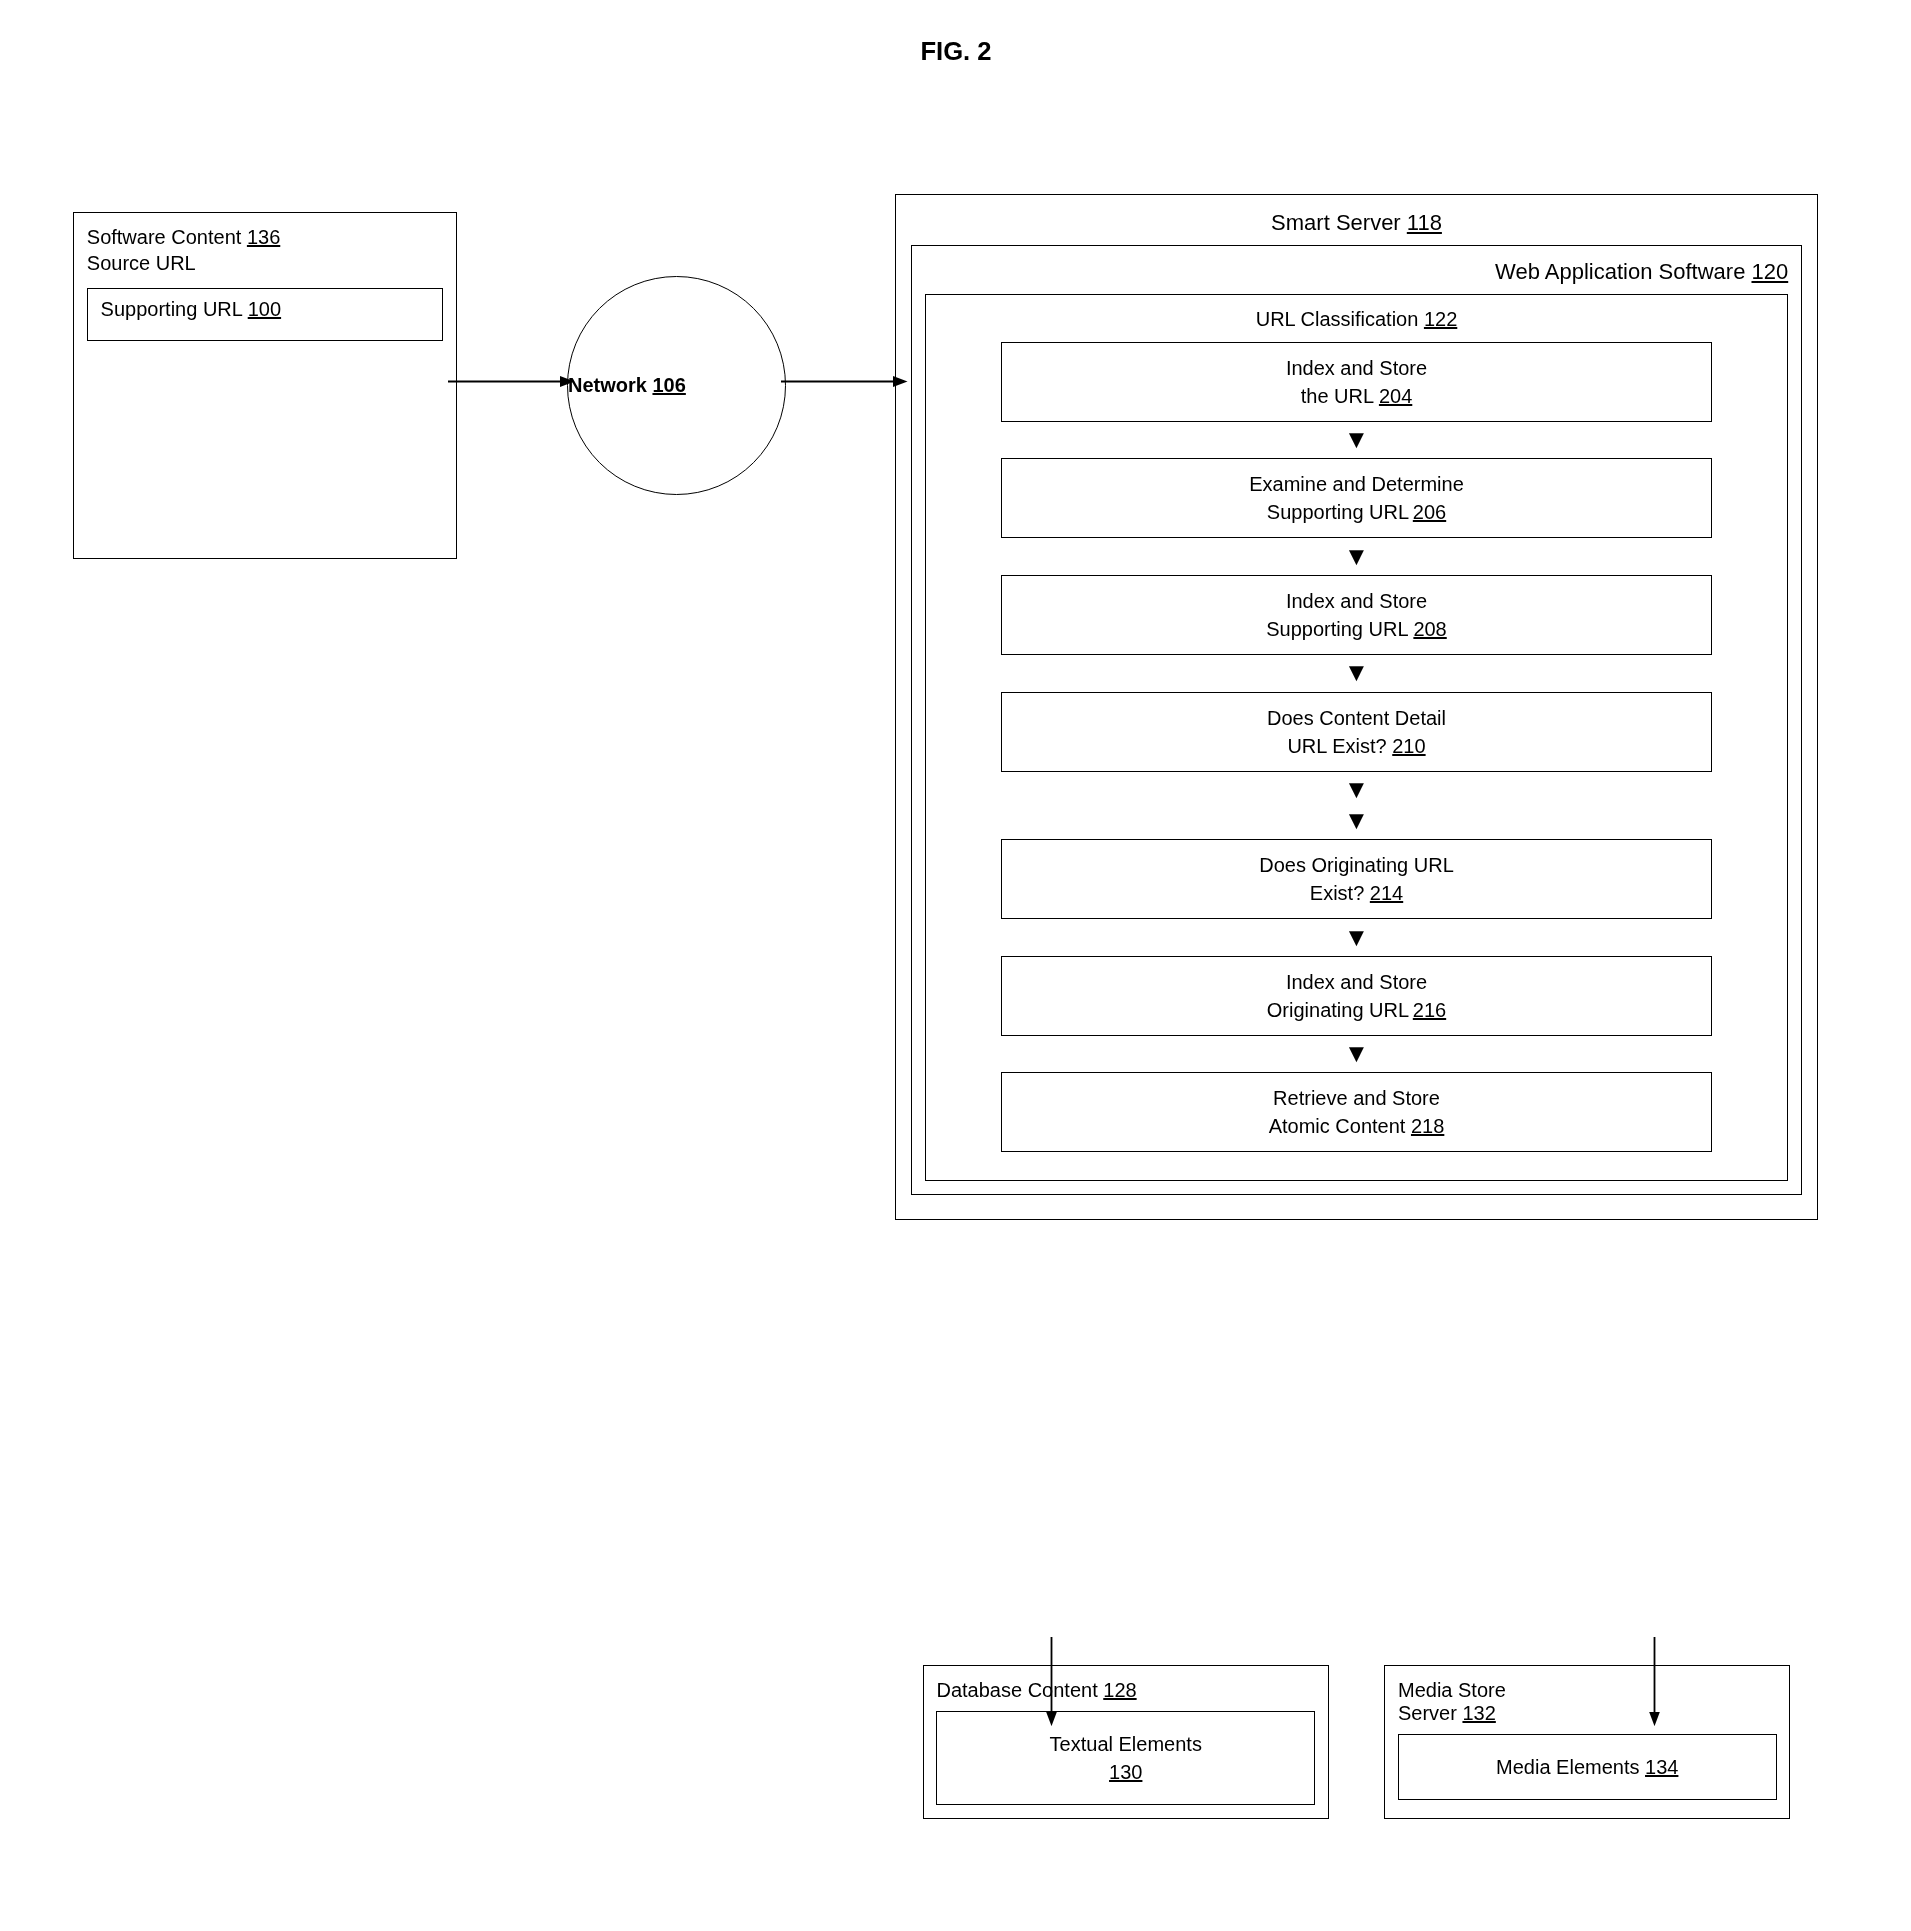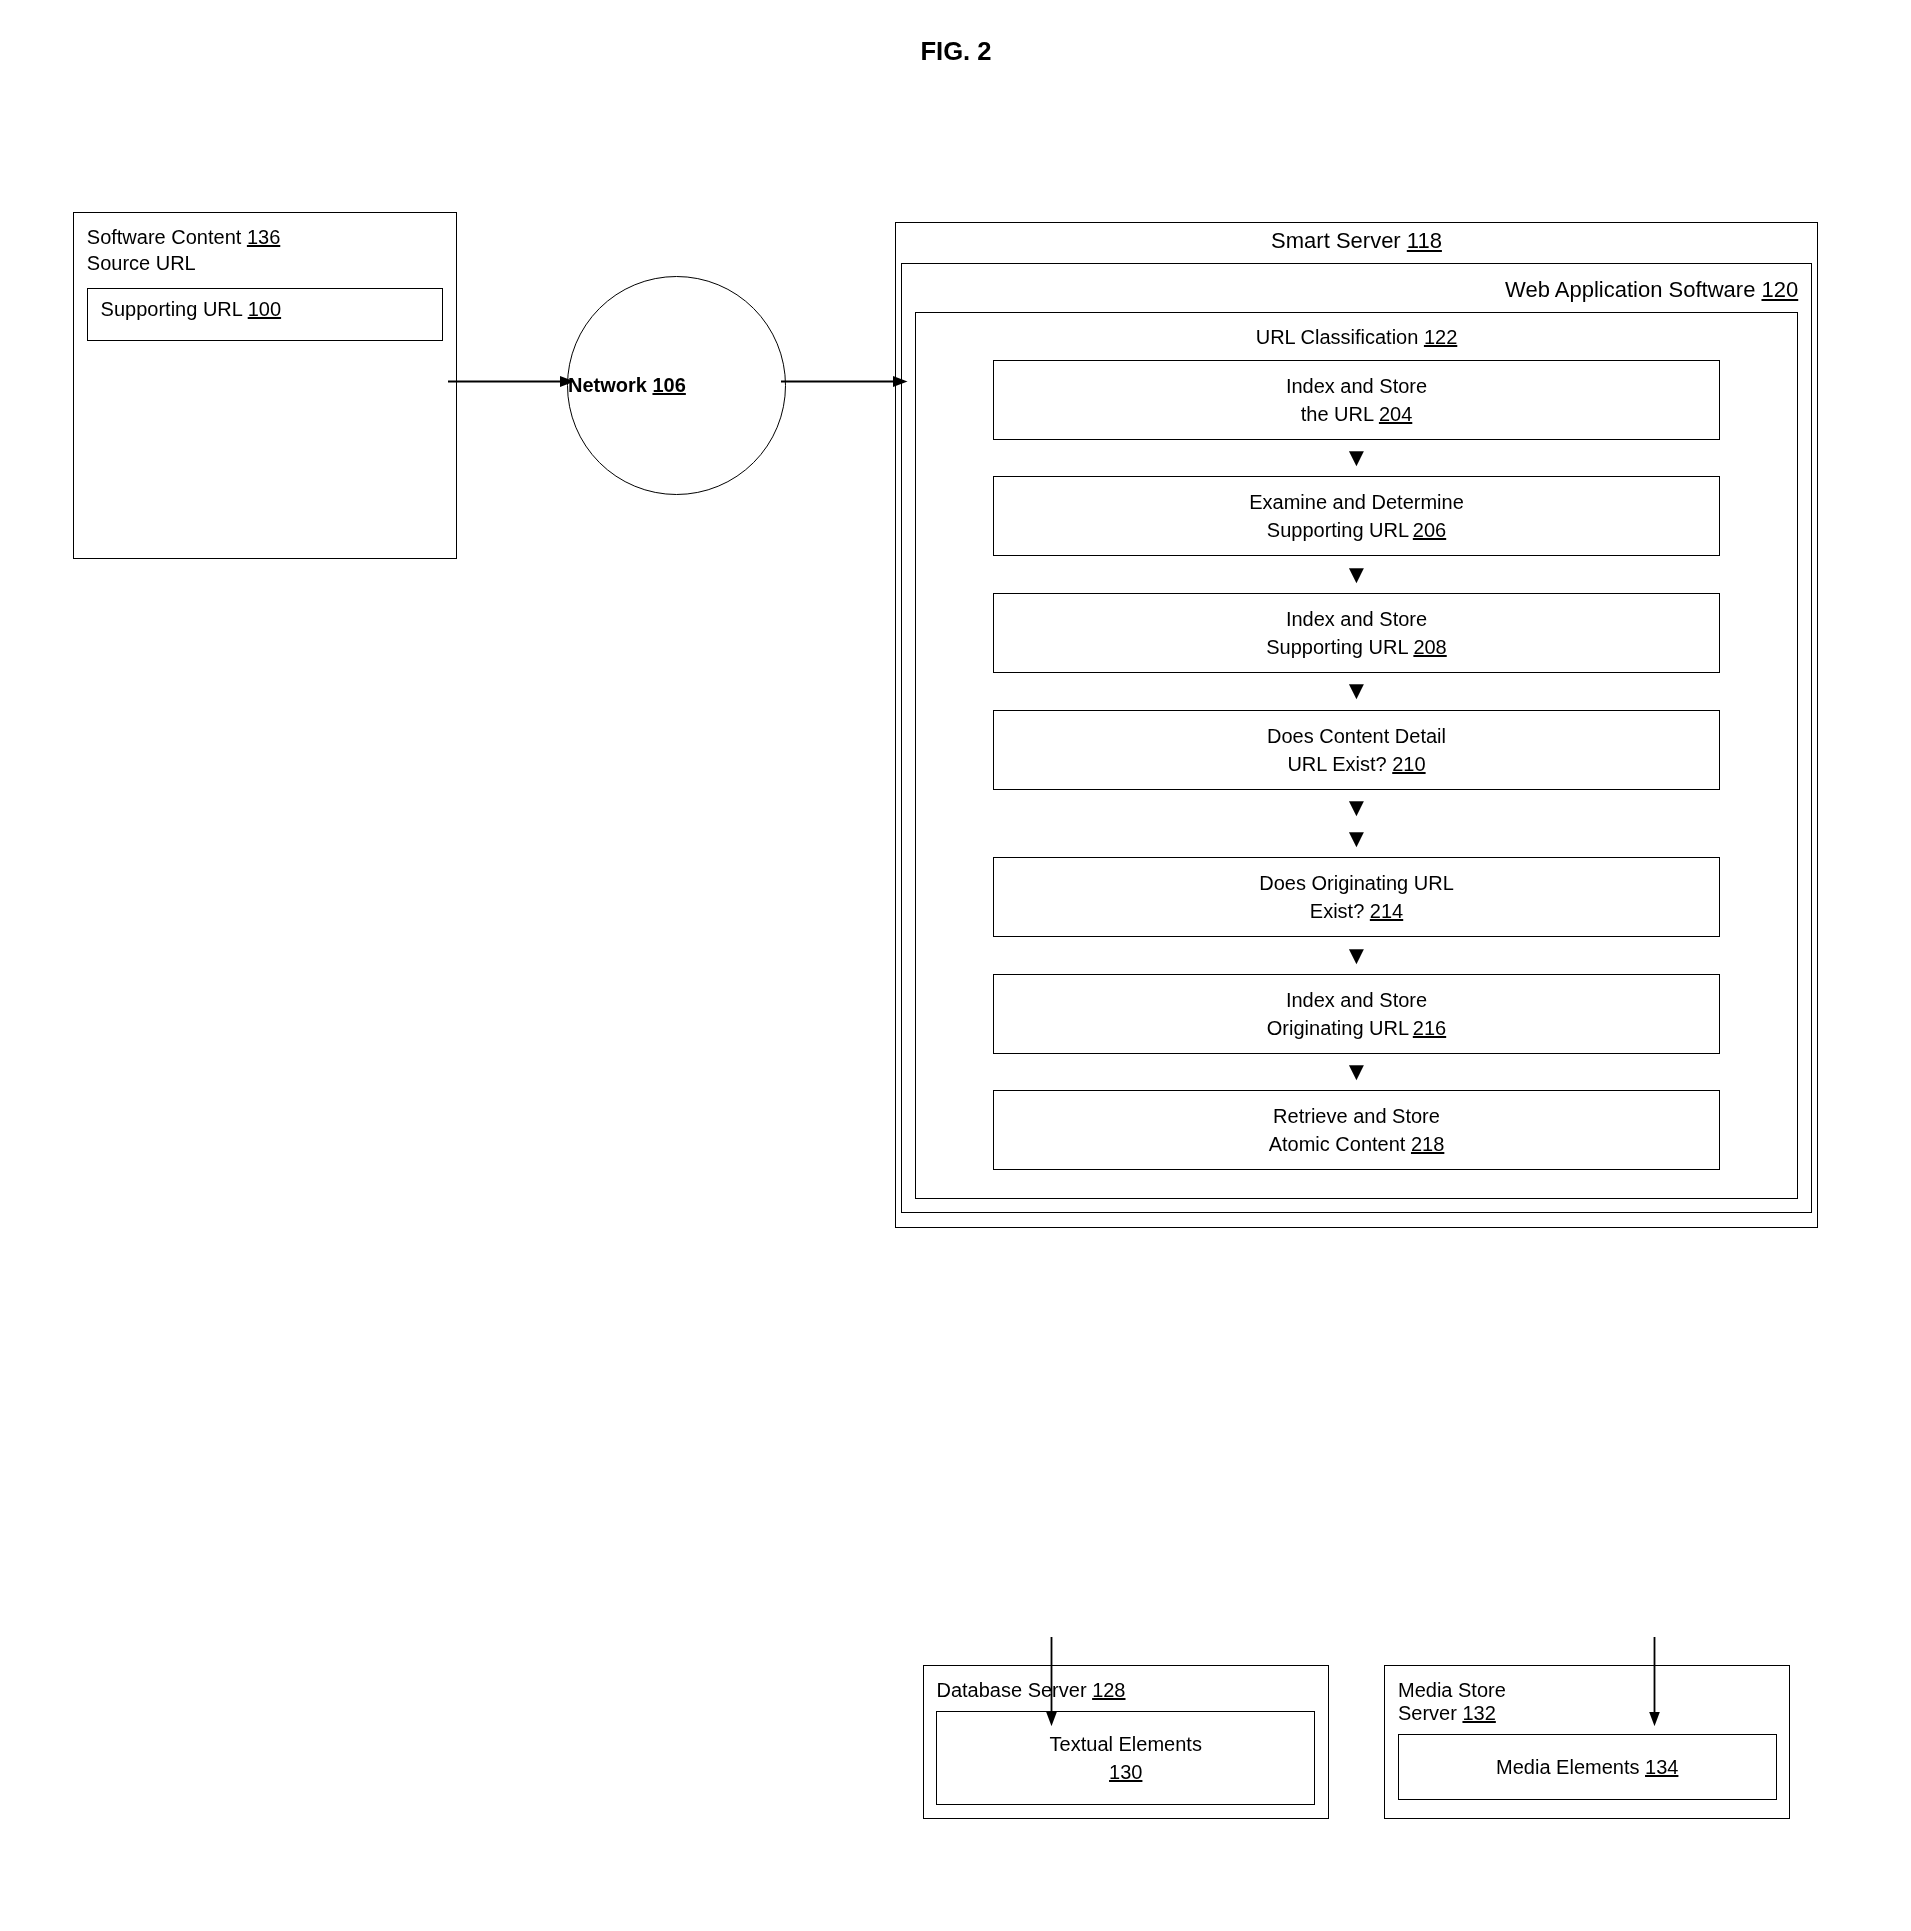--- a/index.html
+++ b/index.html
@@ -79,22 +79,21 @@
       background: #fff;
     }
 
     
     .smart-server-box {
       position: absolute;
       left: 895px;
       top: 101px;
       width: 923px;
       border: 1.8px solid #000;
-      padding: 5px;
-      margin-top: 28px;
+      padding: 15px;
     }
     .smart-server-title {
       text-align: center;
       font-size: 22px;
       margin-bottom: 9.1px;
     }
 
     
     .web-app-box {
       border: 1.8px solid #000;
@@ -287,21 +286,21 @@
       <marker id="arr4" markerWidth="8" markerHeight="8" refX="4" refY="3" orient="auto">
         <path d="M0,0 L0,6 L8,3 z" fill="#000"></path>
       </marker>
     </defs>
     <line x1="20" y1="0" x2="20" y2="90" stroke="#000" stroke-width="2" marker-end="url(#arr4)"></line>
   </svg>
 
   <div class="bottom-boxes">
     <div class="db-box">
       <div class="db-title">
-        <span>Database Server </span><span class="underline ref">128</span>
+        <span>Database Content </span><span class="underline ref">128</span>
       </div>
       <div class="db-inner">
         <span>Textual Elements<br><span class="underline ref">130</span></span>
       </div>
     </div>
     <div class="media-box">
       <div class="media-title">
         <span>Media Store<br>Server <span class="underline ref">132</span></span>
       </div>
       <div class="media-inner">

